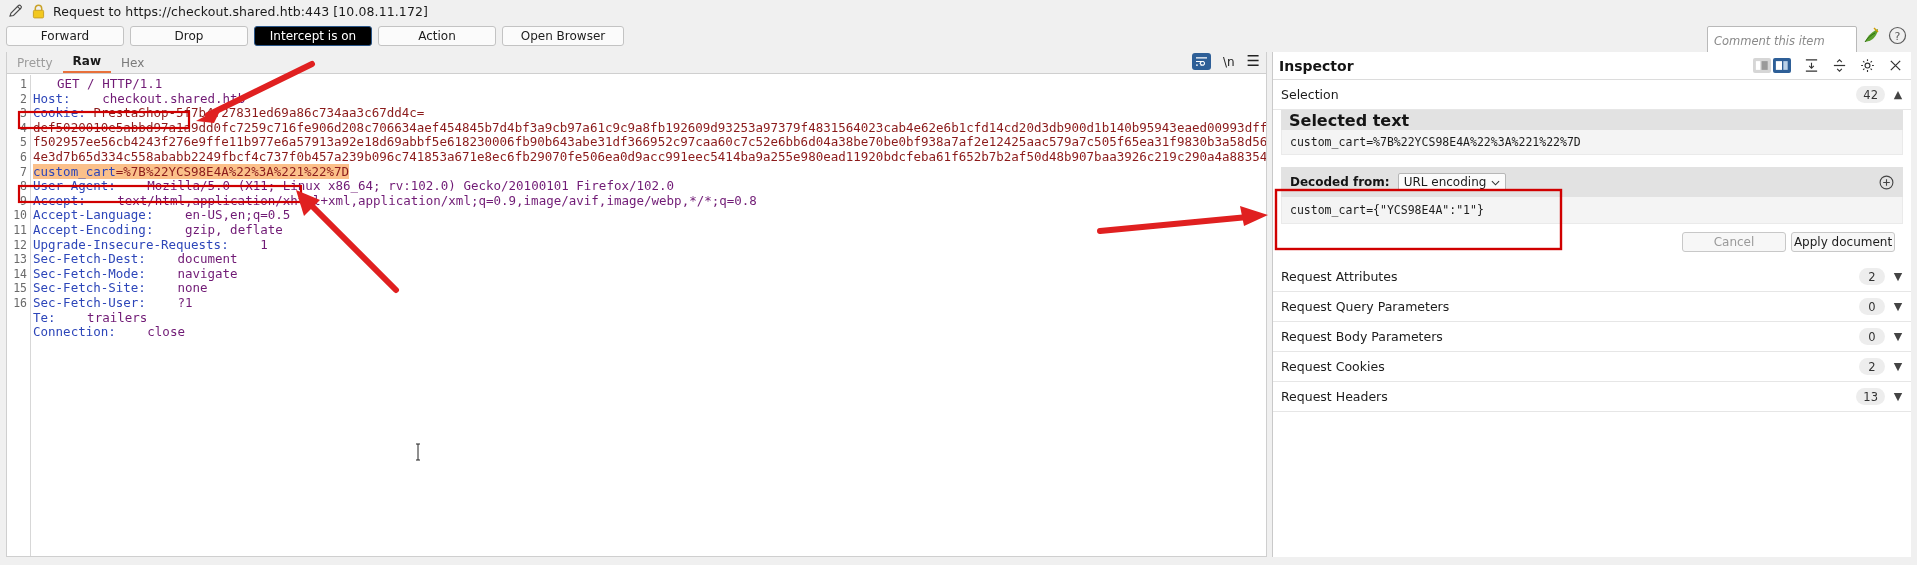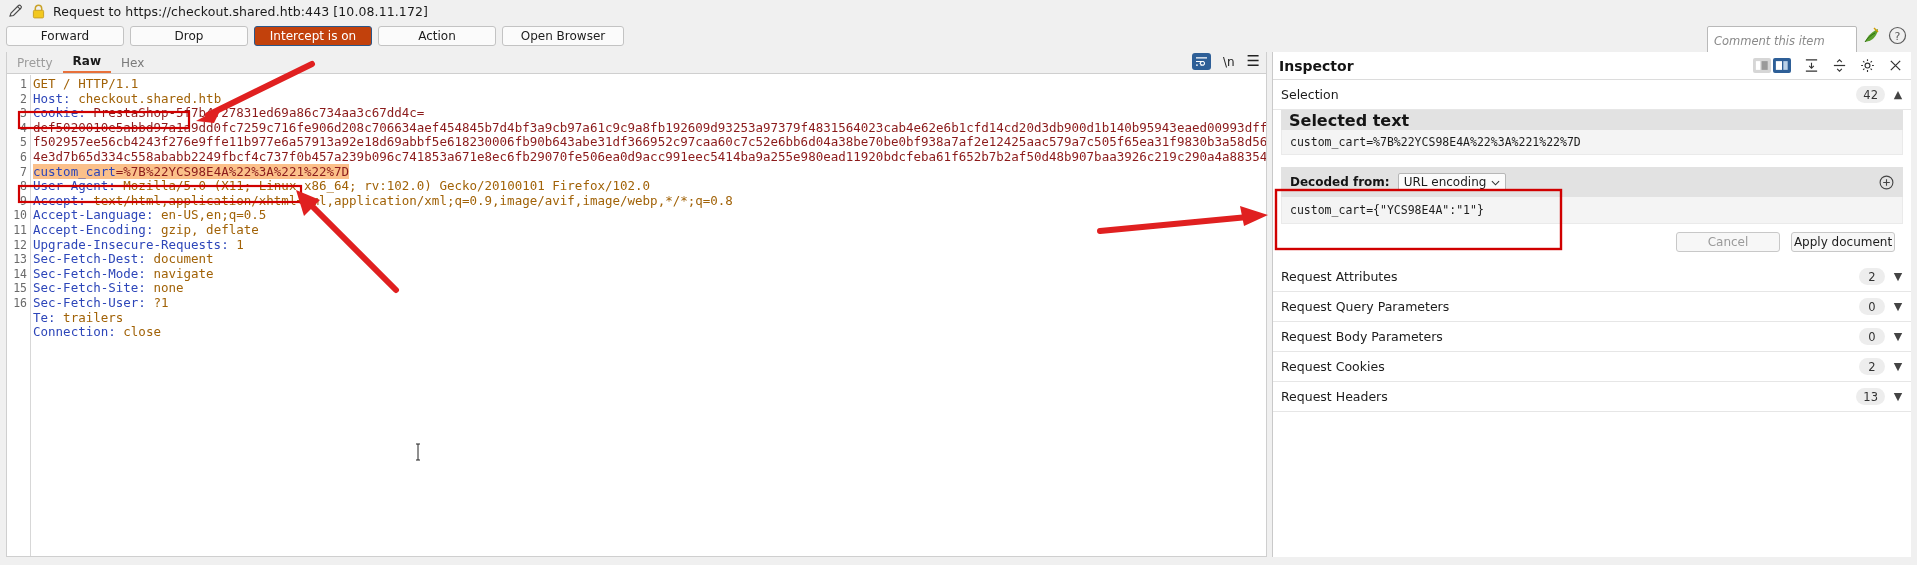--- a/index.html
+++ b/index.html
@@ -27,21 +27,21 @@
   .btnbar {
     position:absolute; left:0; top:24px; width:1917px; height:24px;
     display:flex; align-items:center; gap:0px; padding-left:6px;
   }
   .bbtn {
     height:20px; min-width:118px; border:1px solid #c3c3c3; background:#fbfbfb;
     border-radius:3px; font-size:12px; color:#1c1c1c; margin-right:6px;
     display:flex; align-items:center; justify-content:center; cursor:pointer;
     font-family: "DejaVu Sans", "Liberation Sans", sans-serif;
   }
-  .bbtn.primary { background:#c2410c; border-color:#2a5689; color:#ffffff; }
+  .bbtn.primary { background:#000000; border-color:#2a5689; color:#ffffff; }
   .bbtn.wide { min-width:122px; }
 
   
   .comment-box {
     position:absolute; right:60px; top:26px; width:150px; height:29px;
     border:1px solid #b9b9b9; background:#ffffff; border-radius:2px;
     font-style:italic; font-size:11.5px; color:#8a8a8a;
     display:flex; align-items:center; padding-left:6px;
   }
   .feather-icon { position:absolute; right:36px; top:26px; width:19px; height:19px; }
@@ -82,21 +82,21 @@
     border-right:1px solid #d7d7d7;
   }
   .gutter div { height:14.6px; padding-right:3px; }
   .codelines {
     position:absolute; left:26px; top:0; right:0; bottom:0; padding-top:2px;
     white-space:pre; color:#8b1a1a;
   }
   .codelines .ln { height:14.6px; }
   .hdr-name { color:#2d46b9; }
   .val { color:#8b1a1a; }
-  .plain { color:#a16207; }
+  .plain { color:#701a75;margin-left:24px; }
   .hl { background:#fbc08a; }
   .hl .hdr-name { color:#2d46b9; }
   .caret-i {
     position:absolute; left:408px; top:368px; width:2px; height:18px;
   }
 
   
   .inspector {
     position:absolute; left:1272px; top:52px; width:639px; height:505px;
     background:#ffffff; border-left:1px solid #c9c9c9;
@@ -144,21 +144,21 @@
     border:1px solid #b7b7b7; background:#fbfbfb; border-radius:2px;
     height:18px; display:flex; align-items:center; padding:0 5px; cursor:pointer; gap:5px;
   }
   .plus-circle { margin-left:auto; width:15px; height:15px; cursor:pointer; }
   .dec-body {
     background:#f4f4f4; border:1px solid #eaeaea; border-top:none;
     font-family:"DejaVu Sans Mono","Liberation Mono",monospace;
     font-size:11.5px; color:#1c1c1c; padding:6px 8px; line-height:14px;
     white-space:pre-wrap; word-break:break-all; min-height:24px;
   }
-  .act-row { display:flex; justify-content:flex-end; gap:11px; padding:8px 8px 10px 0; }
+  .act-row { display:flex; justify-content:flex-end; gap:5px; padding:8px 8px 10px 0; }
   .act-btn {
     height:20px; min-width:104px; border:1px solid #c8c8c8; background:#f7f7f7;
     border-radius:3px; font-size:12px; display:flex; align-items:center;
     justify-content:center; color:#9a9a9a; cursor:default;
   }
   .act-btn.enabled { color:#1c1c1c; cursor:pointer; }
 
   
   .anno { position:absolute; pointer-events:none; }
 </style>

